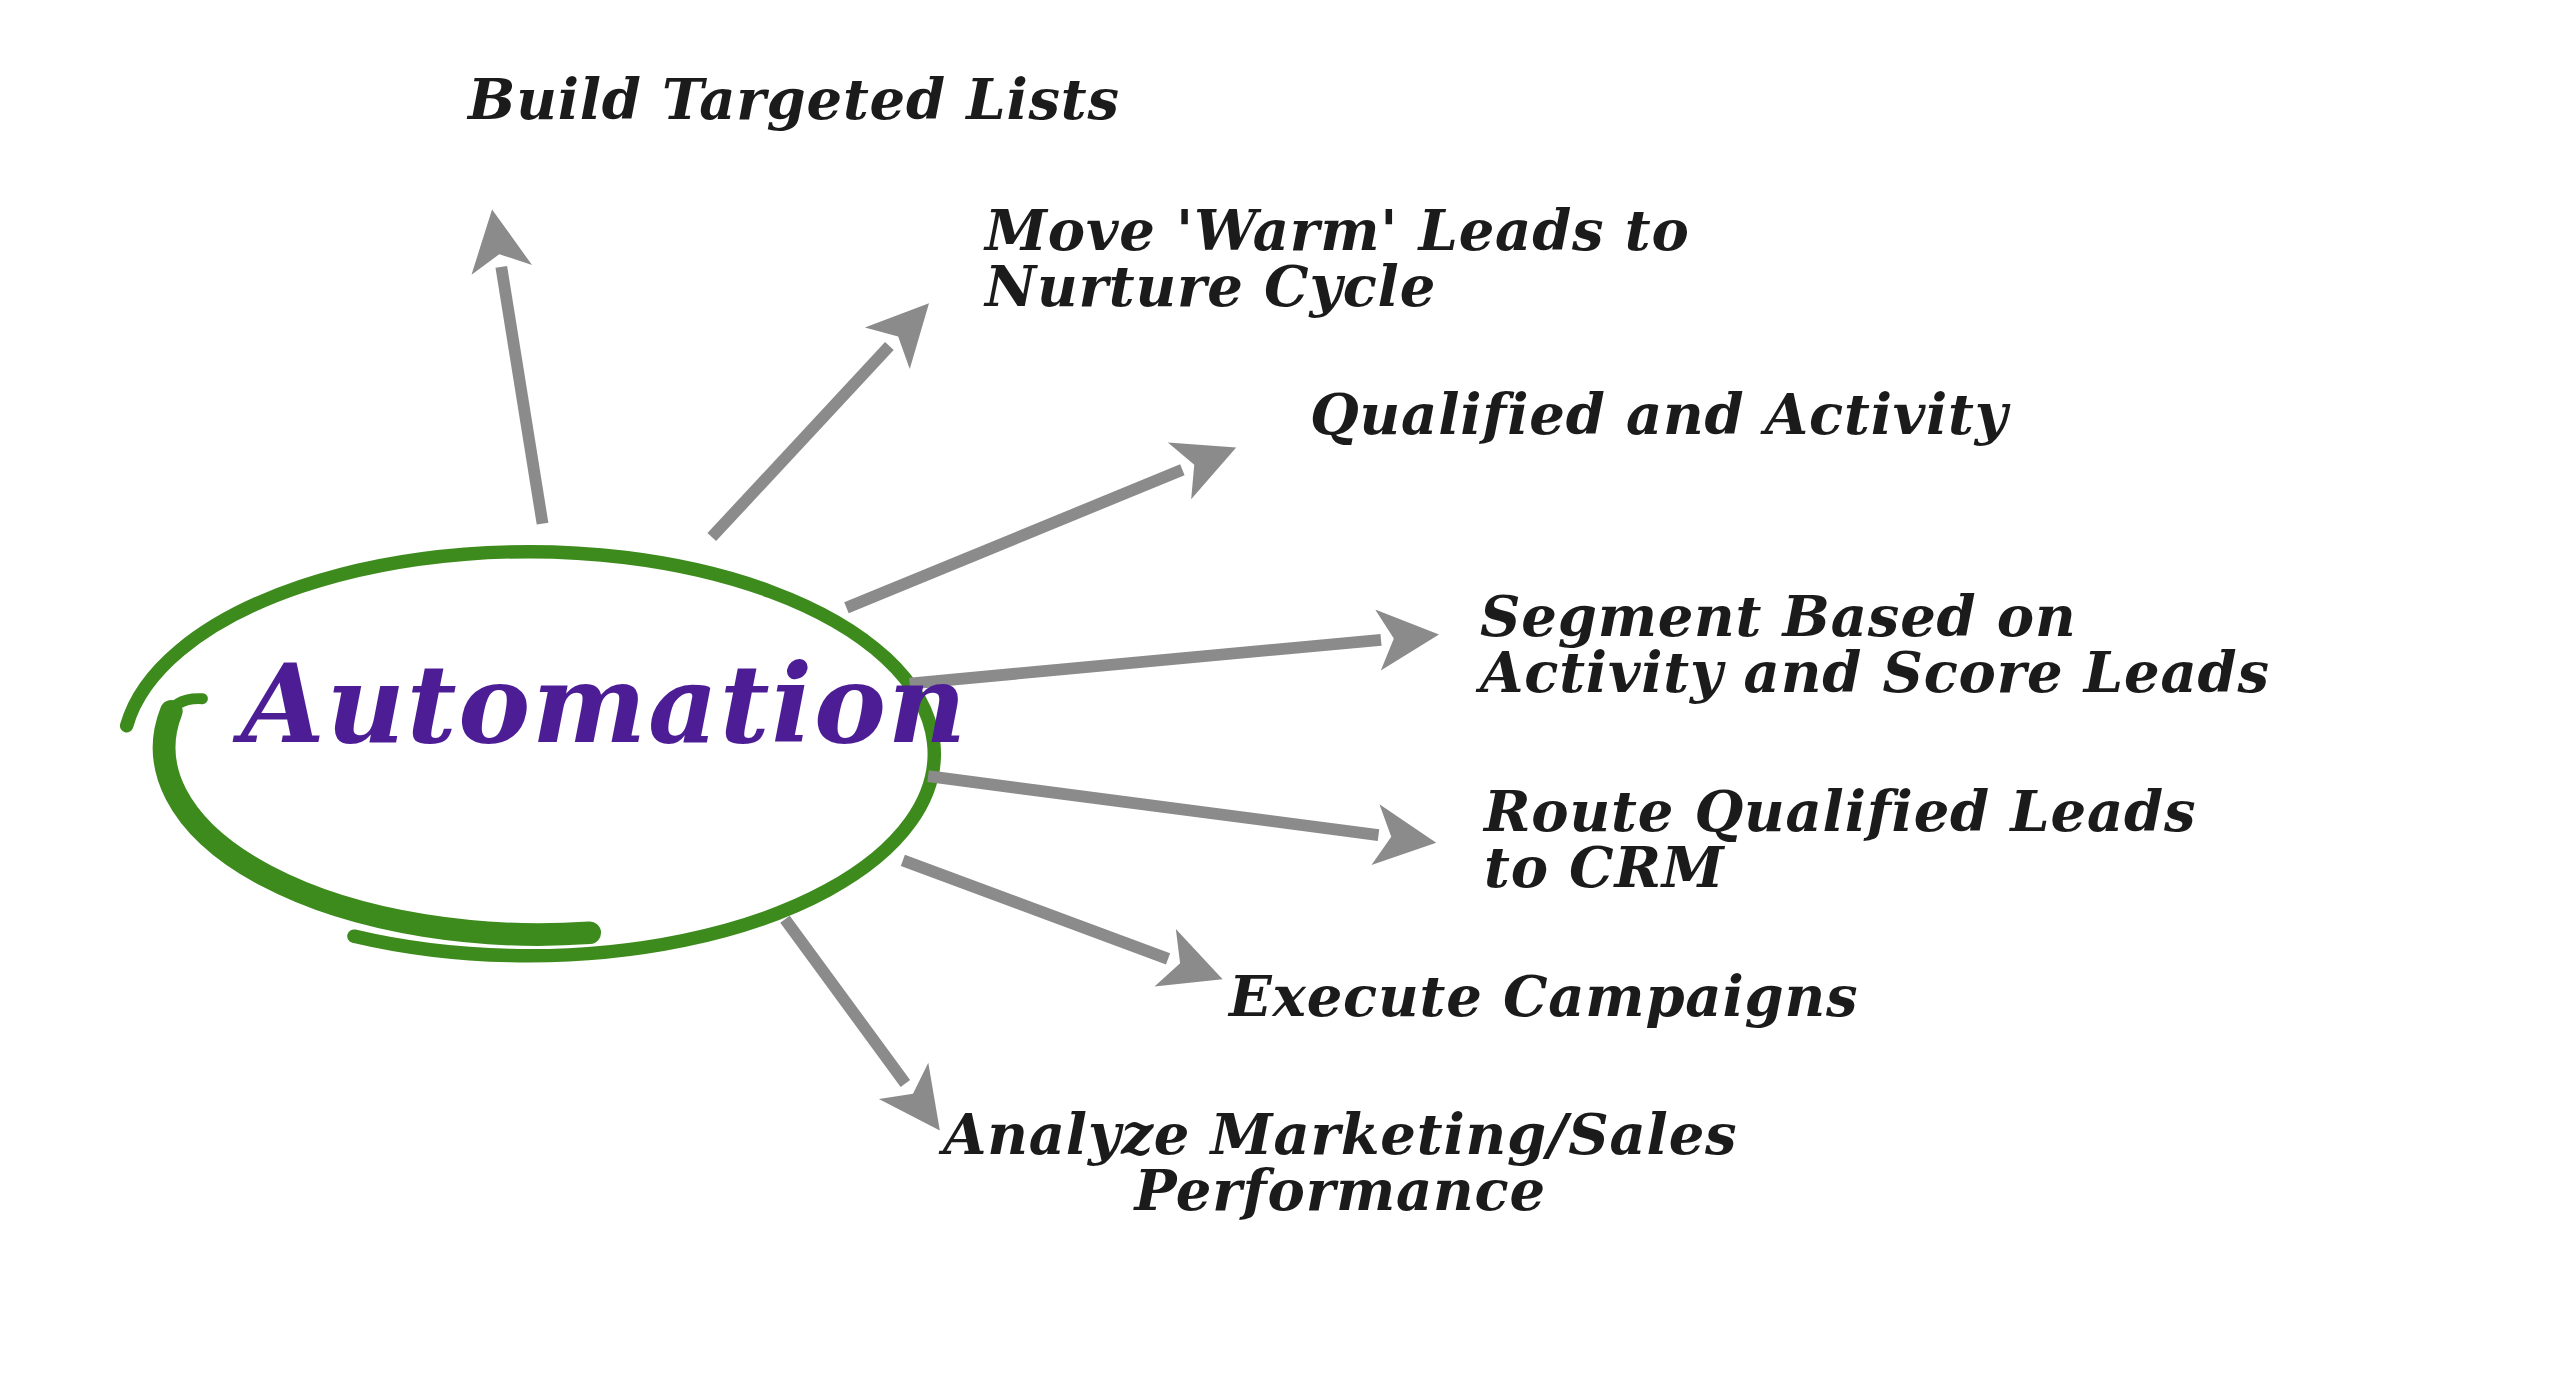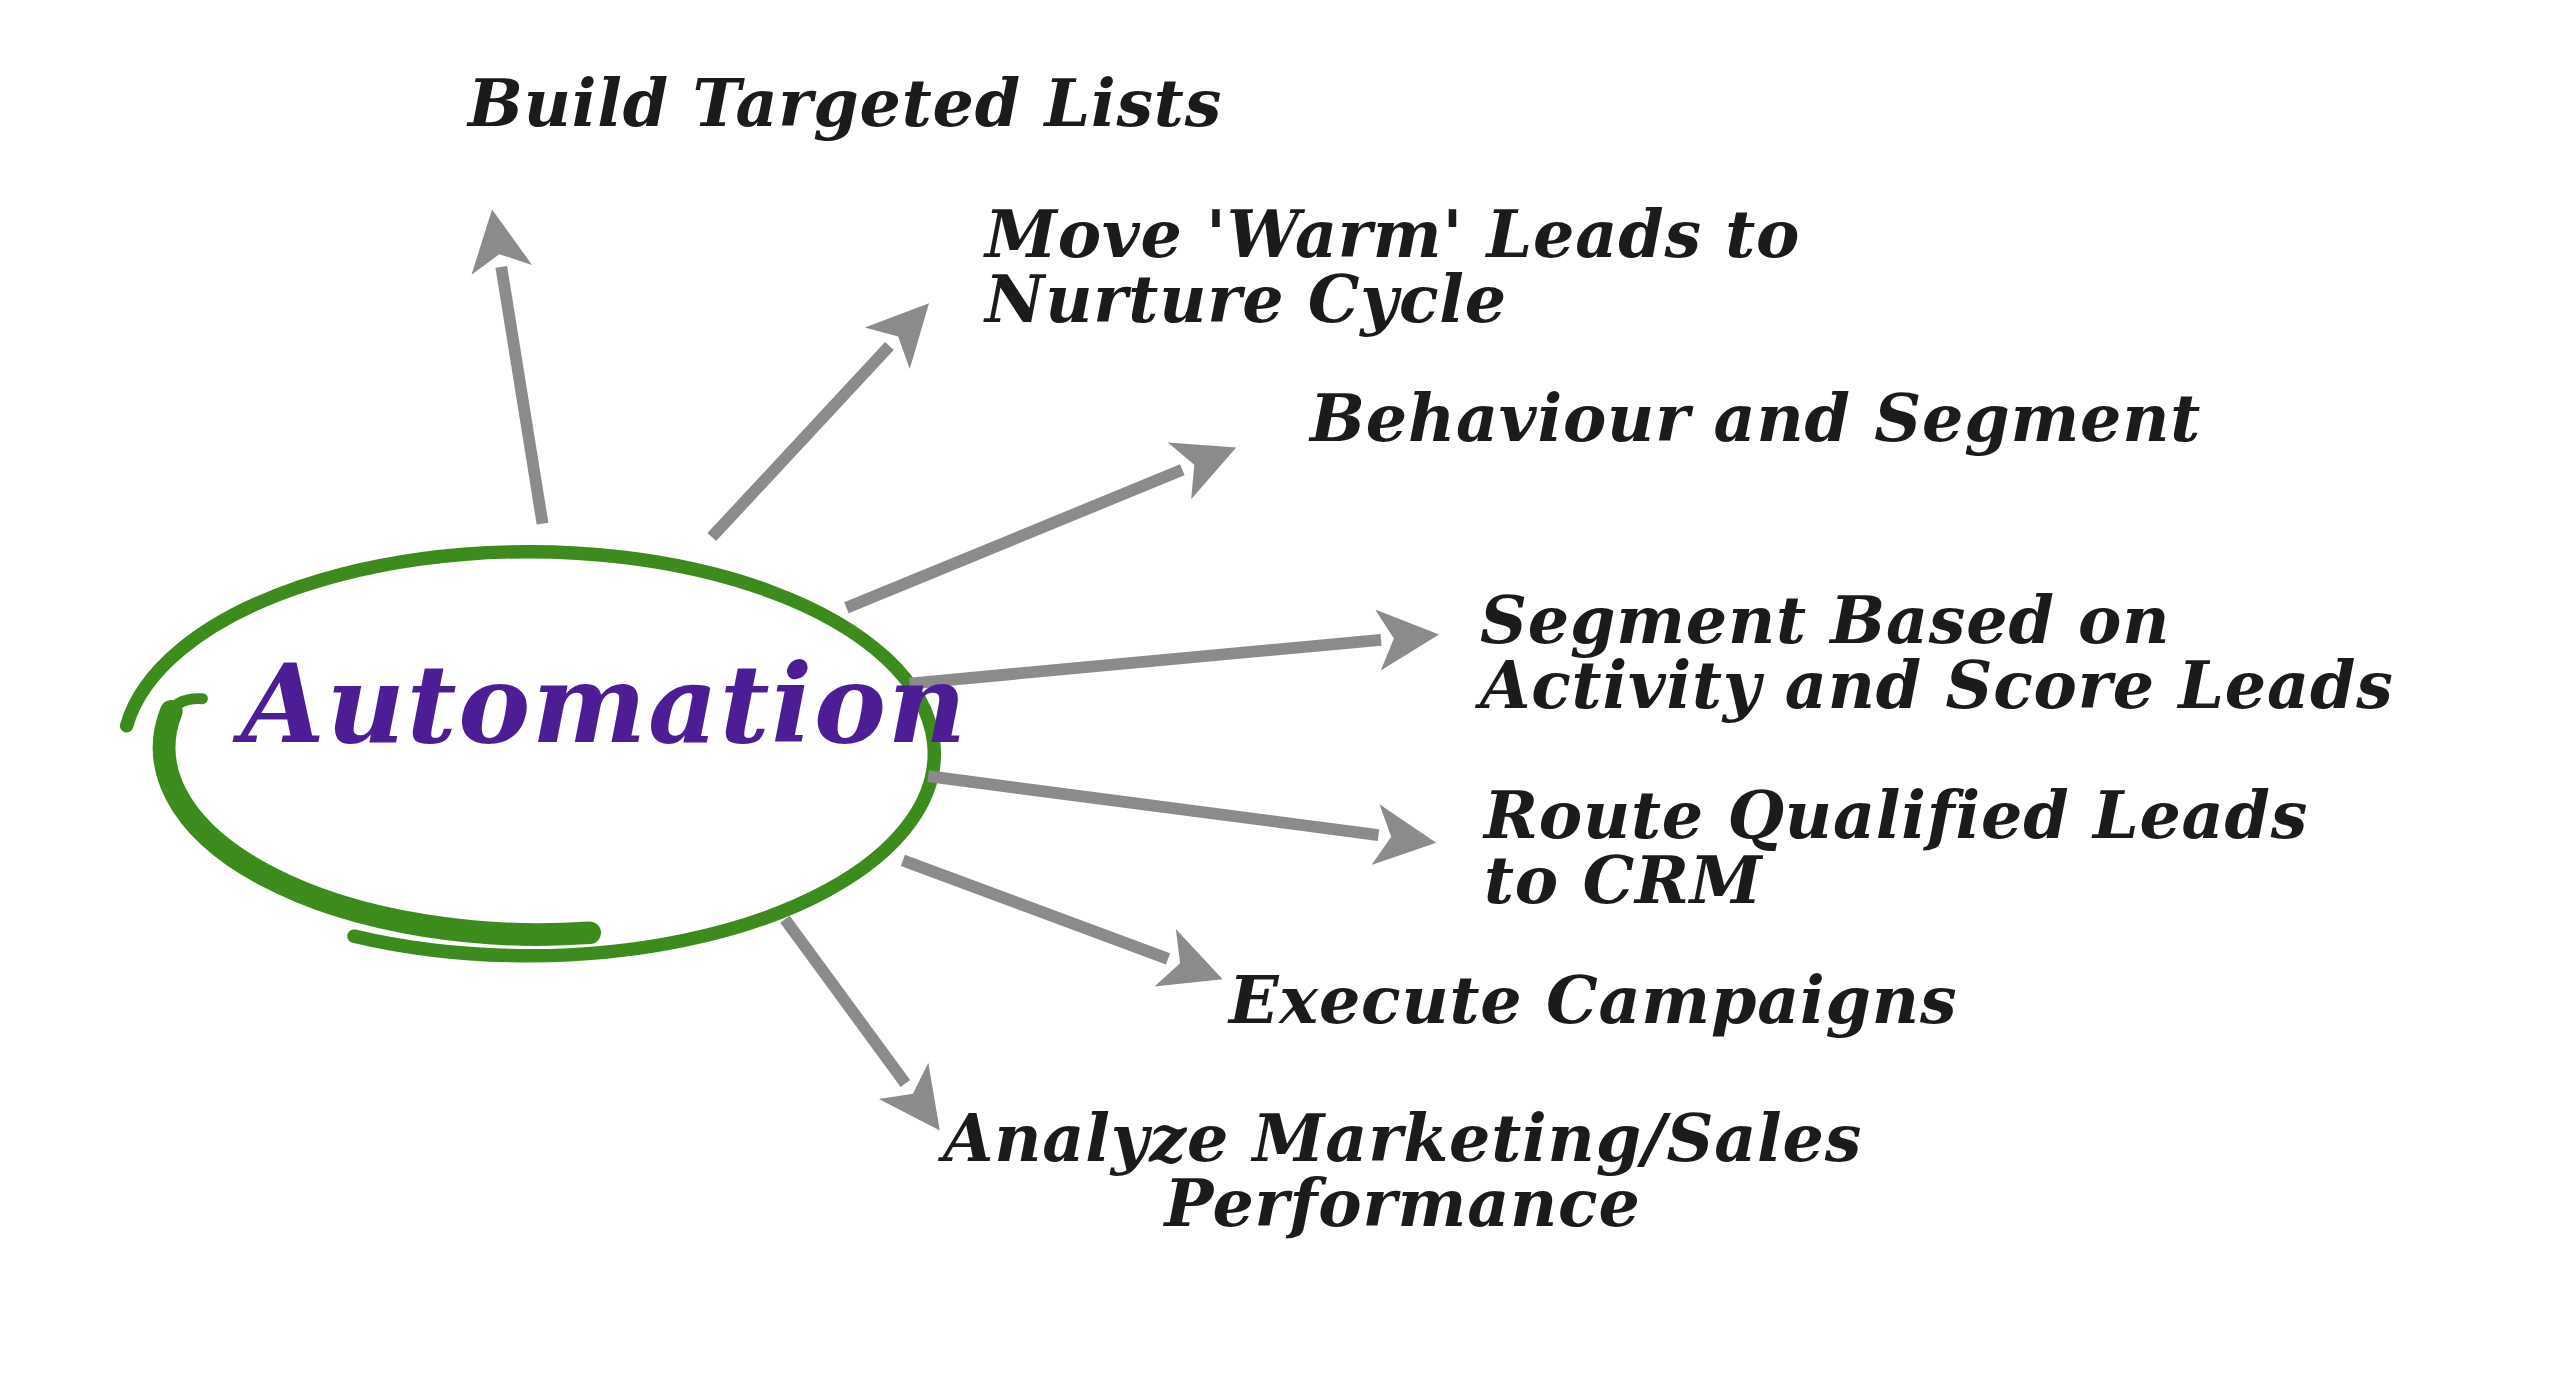--- a/index.html
+++ b/index.html
@@ -20,21 +20,21 @@
     left: 0;
     top: 0;
     width: 2576px;
     height: 1384px;
   }
   .spoke-label {
     position: absolute;
     color: #1b1b1b;
     font-style: italic;
     font-weight: bold;
-    font-size: 65px;
+    font-size: 56px;
     line-height: 1.0;
     white-space: nowrap;
     letter-spacing: 0.8px;
   }
   .spoke-label span { display: block; }
   .center-label {
     position: absolute;
     left: 241px;
     top: 650px;
     color: #4c1d95;
@@ -76,21 +76,21 @@
   <div class="spoke-label" style="left:468px; top:71px;">
     <span>Build Targeted Lists</span>
   </div>
 
   <div class="spoke-label" style="left:975px; top:202px;margin-left:10px;">
     <span>Move 'Warm' Leads to</span>
     <span>Nurture Cycle</span>
   </div>
 
   <div class="spoke-label" style="left:1310px; top:386px;">
-    <span>Behaviour and Segment</span>
+    <span>Qualified and Activity</span>
   </div>
 
   <div class="spoke-label" style="left:1480px; top:588px;">
     <span>Segment Based on</span>
     <span>Activity and Score Leads</span>
   </div>
 
   <div class="spoke-label" style="left:1484px; top:783px;">
     <span>Route Qualified Leads</span>
     <span>to CRM</span>

